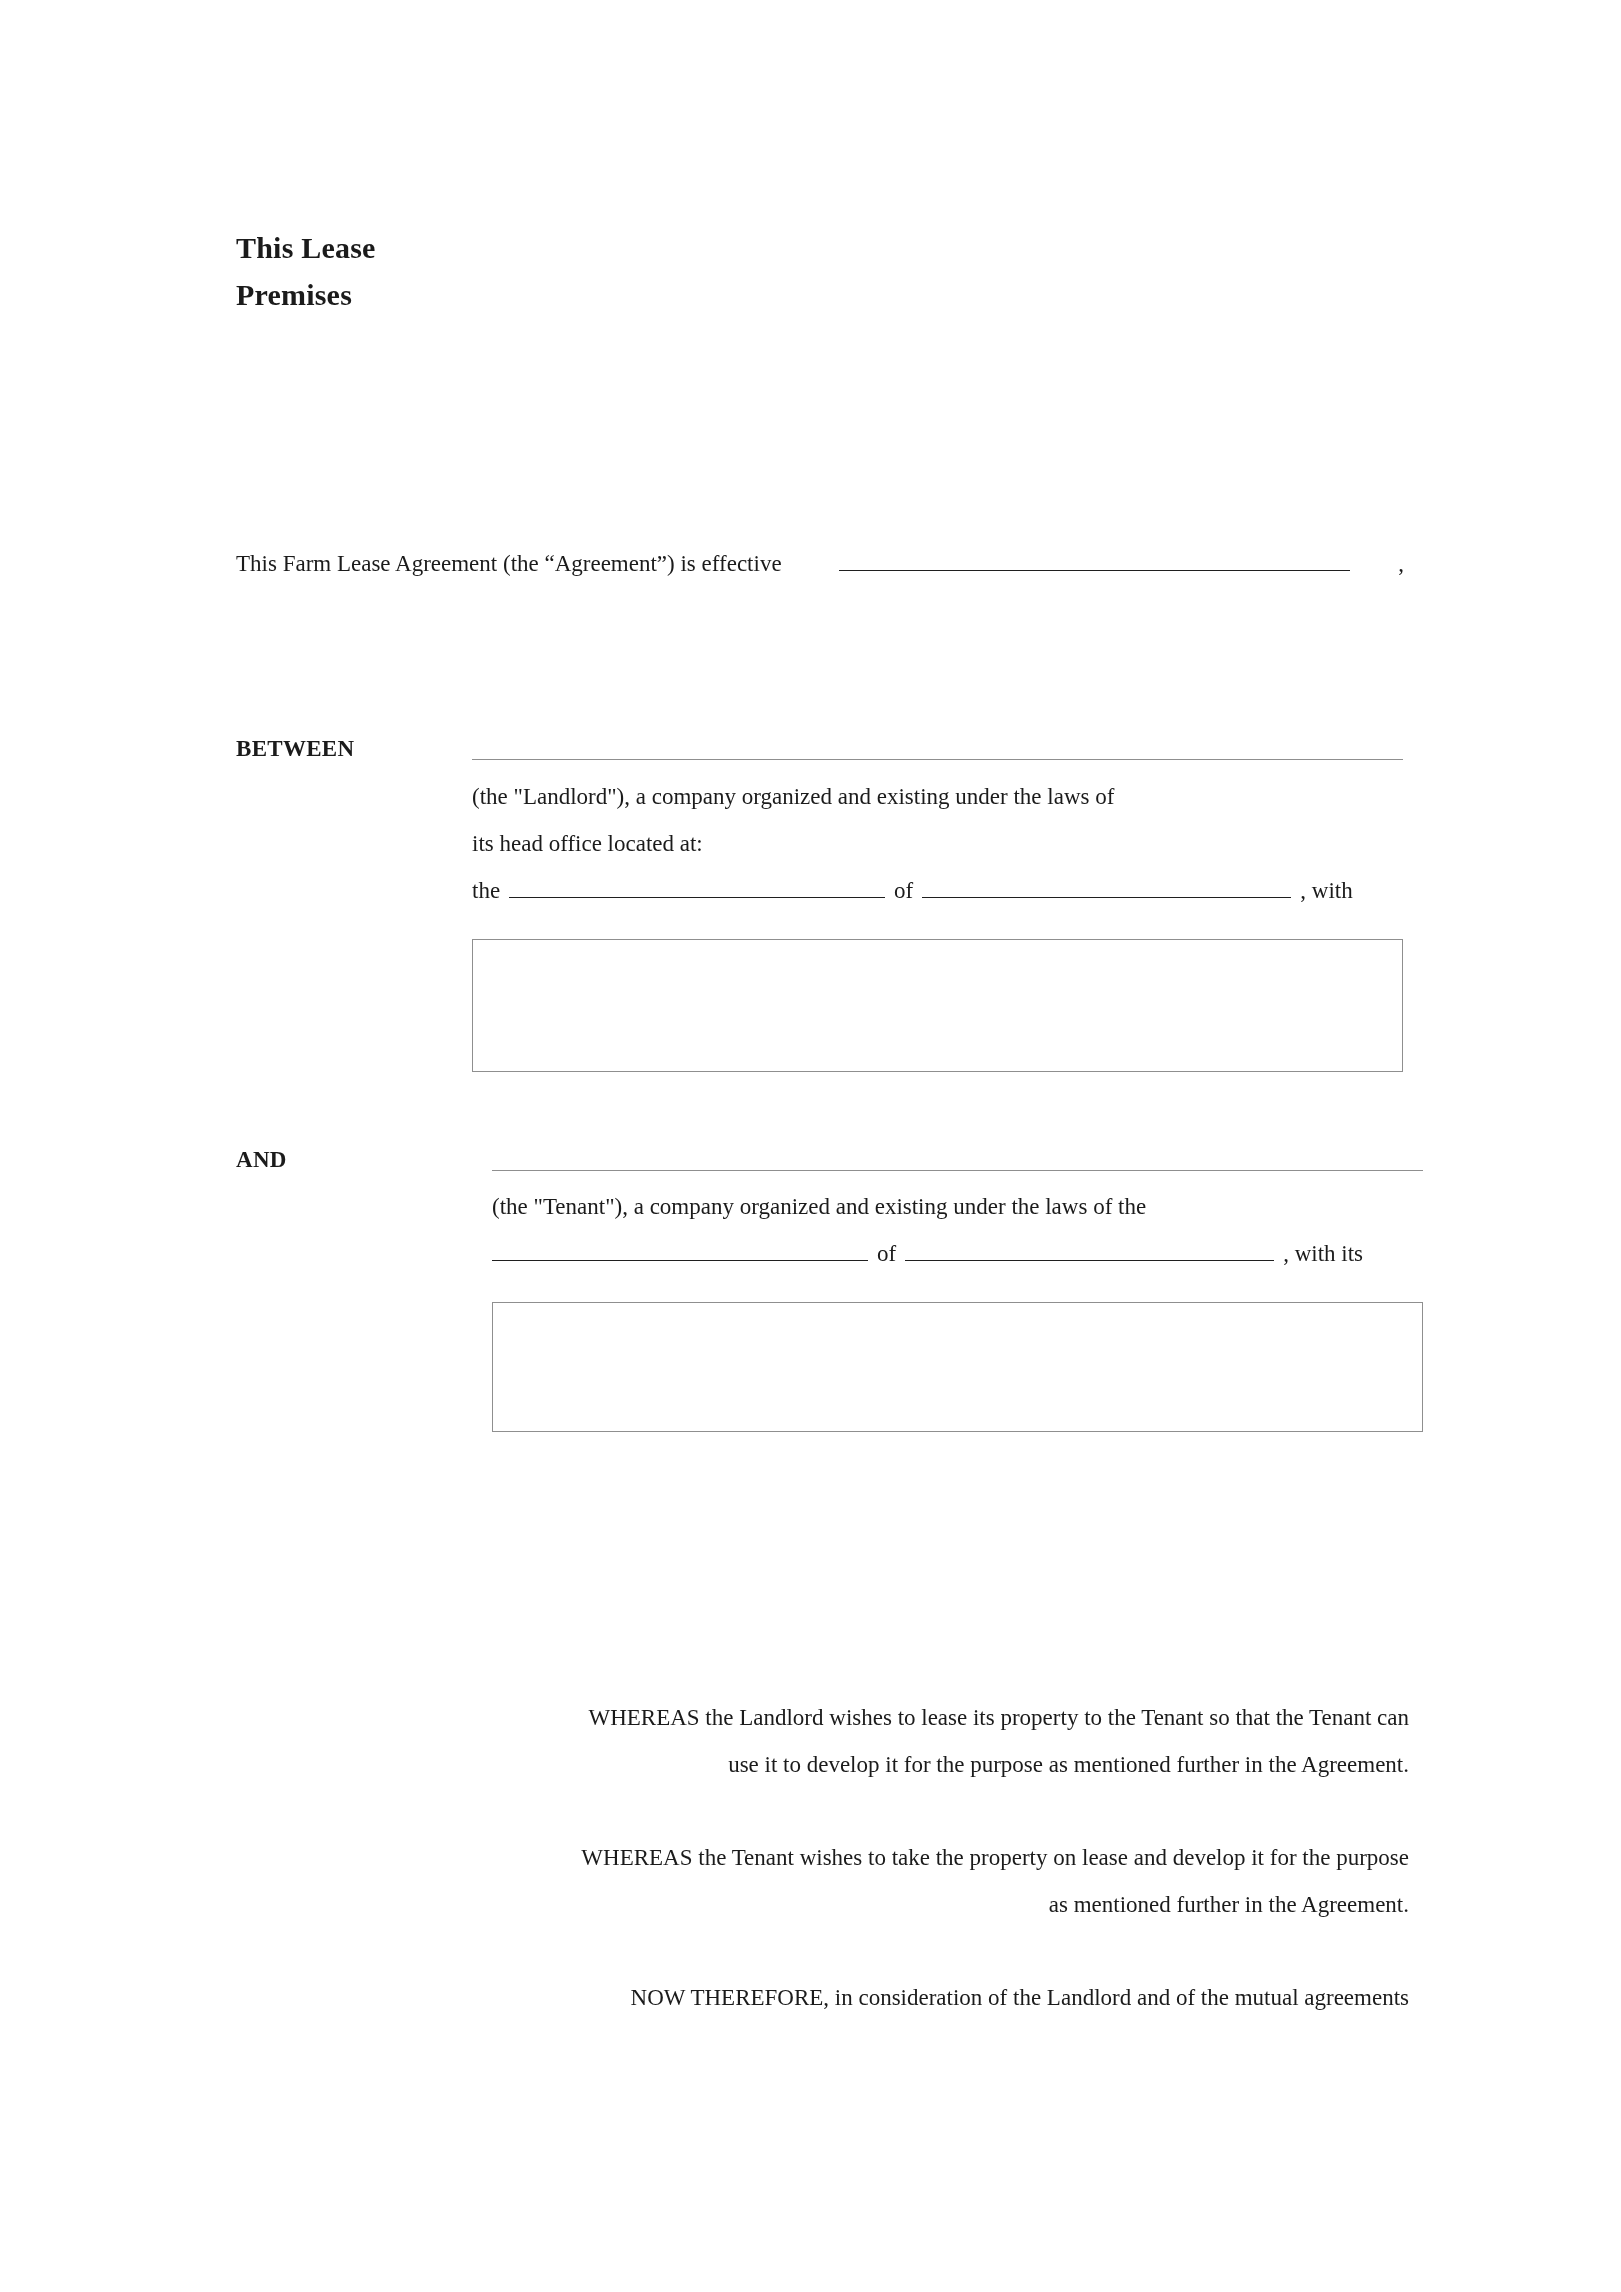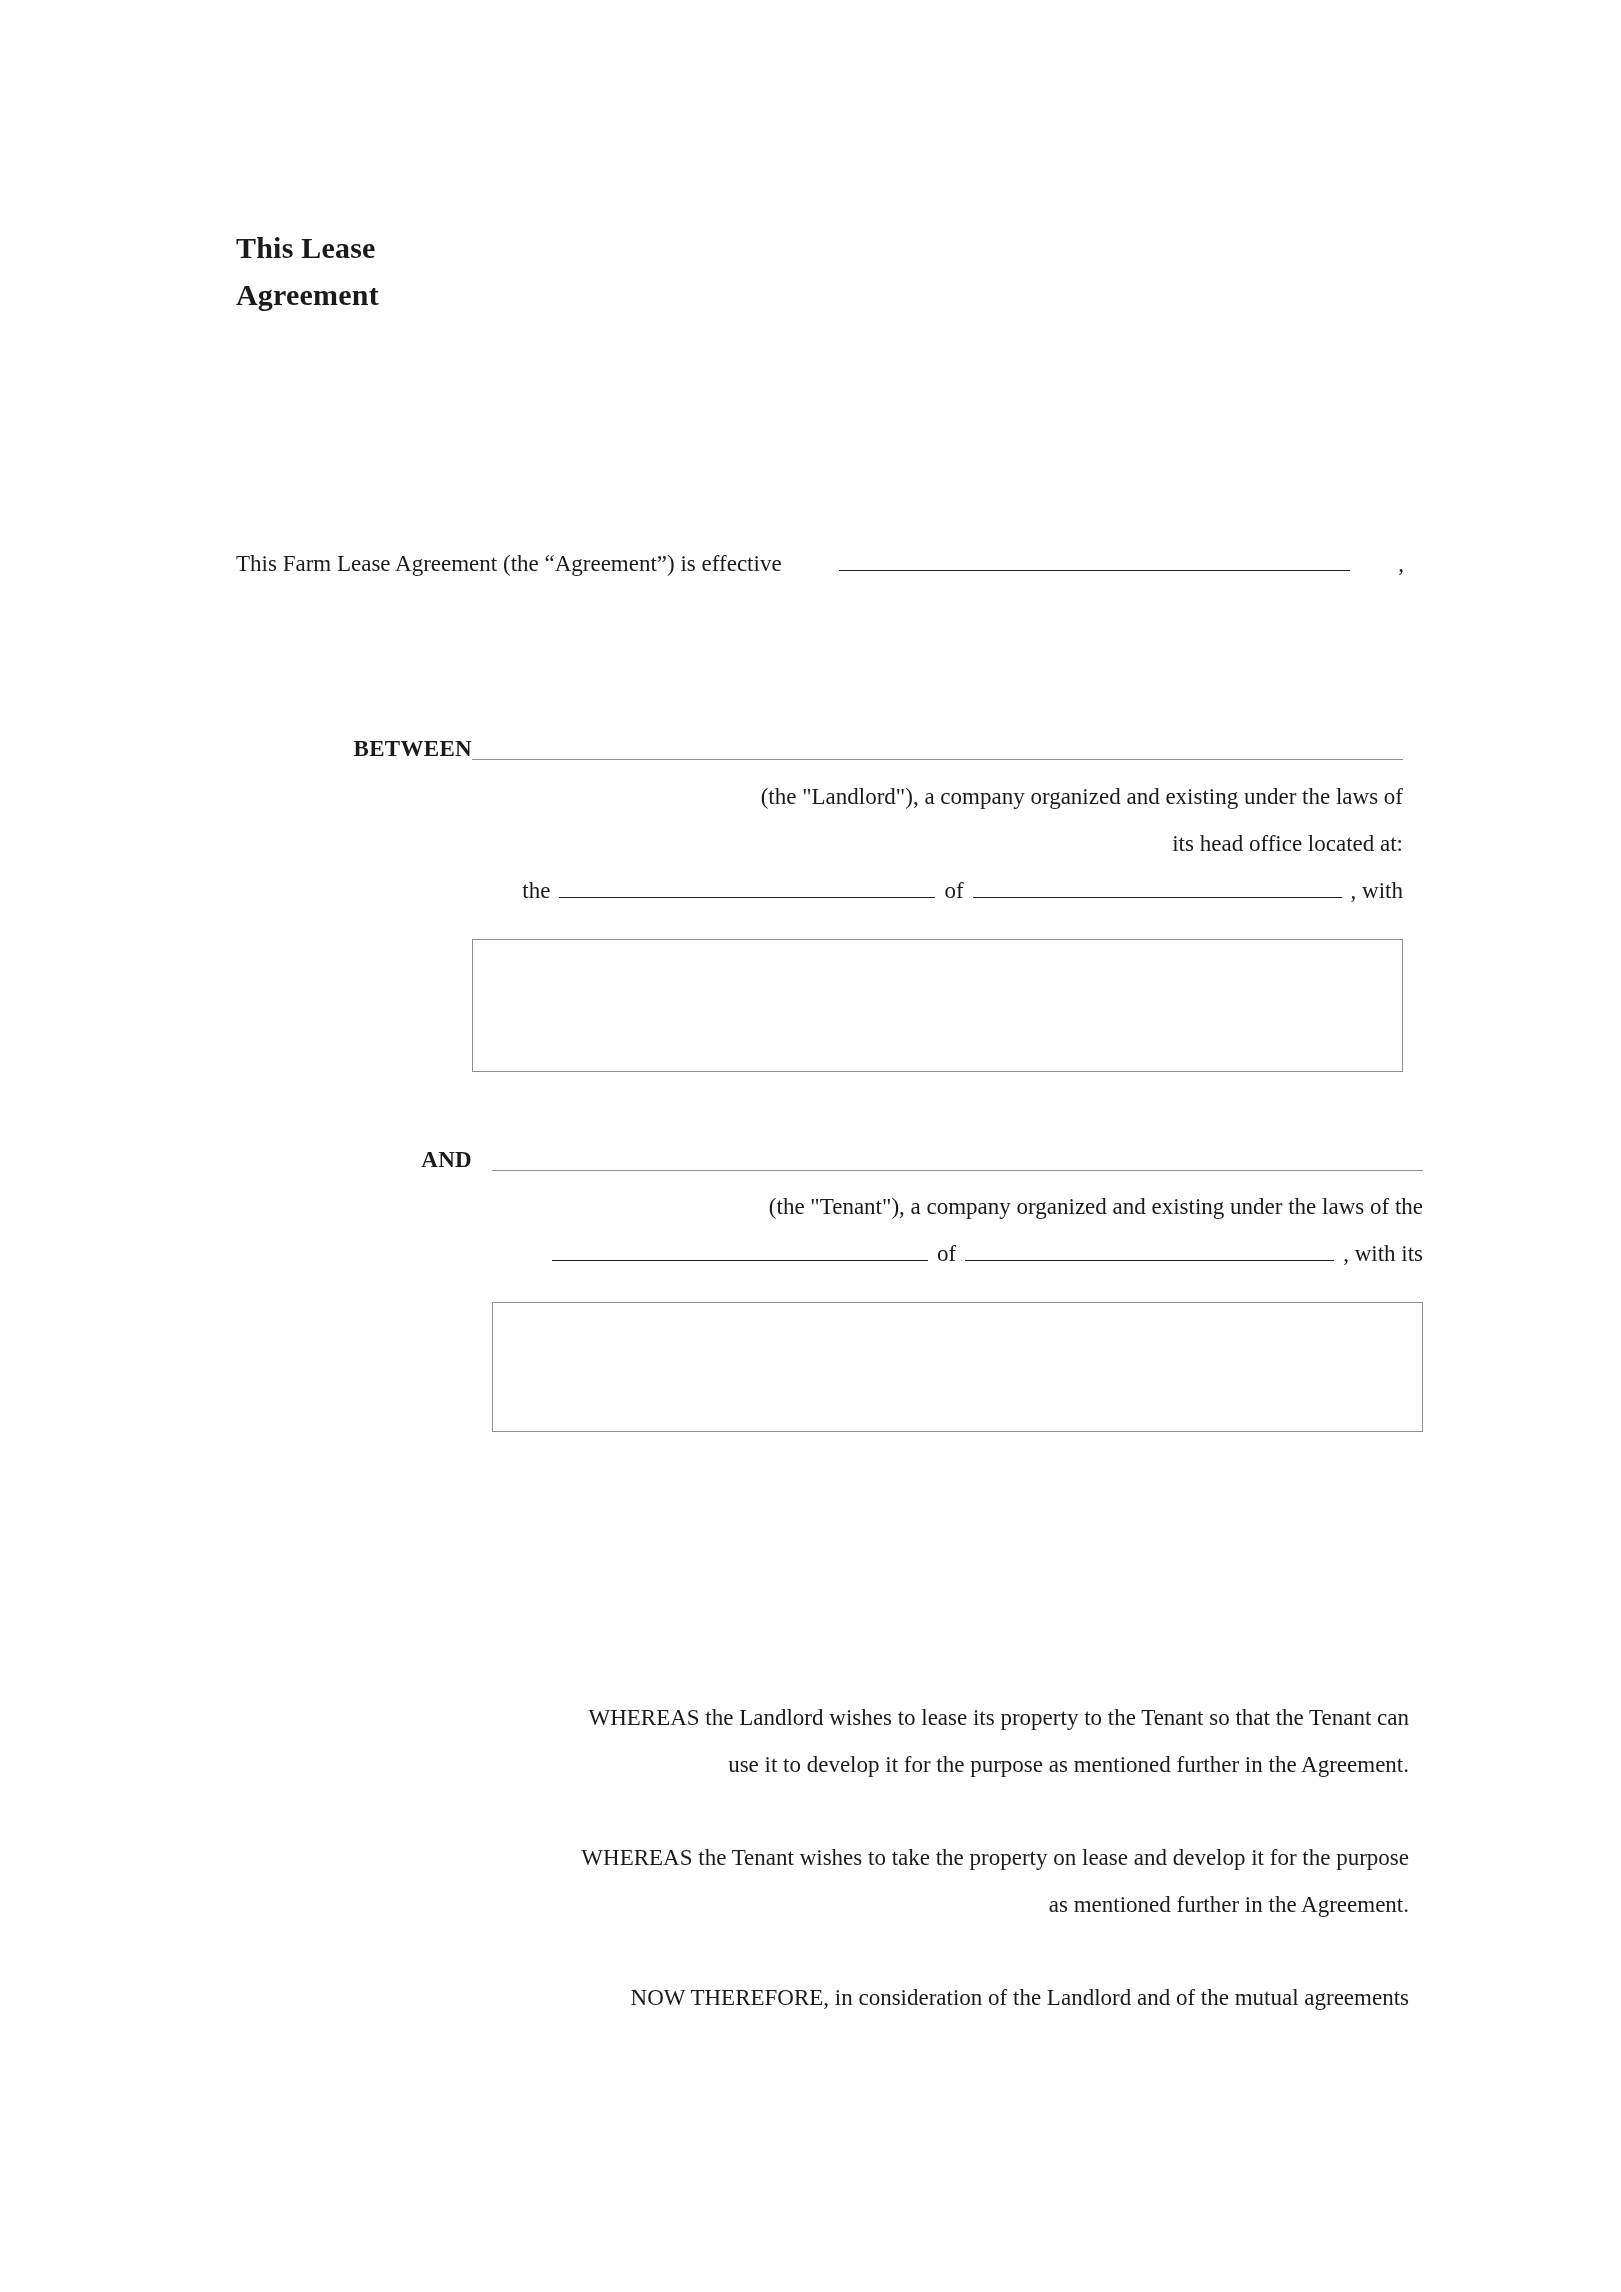--- a/index.html
+++ b/index.html
@@ -40,21 +40,20 @@
     border-bottom: 1.8px solid #1f1f1f;
     margin-left: 9px;
     min-width: 107px;
   }
   .comma { white-space: nowrap; }
 
   
   .party-row {
     display: flex;
     width: 1168px;
-    text-align: right;
   }
   .party-label-col {
     width: 236px;
     flex: 0 0 236px;
     font-size: 23px;
     font-weight: bold;
     line-height: 32px;
     letter-spacing: 0.3px;
   }
   .party-content-col {
@@ -102,21 +101,21 @@
   }
   .para div { white-space: nowrap; text-align: right; }
 </style>
 </head>
 <body>
 
 <div class="page">
 
   <div class="doc-title">
     <div>This Lease</div>
-    <div>Agreement</div>
+    <div>Premises</div>
   </div>
 
   <div class="effective-row">
     <span class="lead">This Farm Lease Agreement (the “Agreement”) is effective</span>
     <span class="fill-line"></span>
     <span class="comma">,</span>
   </div>
 
   <div class="party-row between-row">
     <div class="party-label-col">BETWEEN</div>

